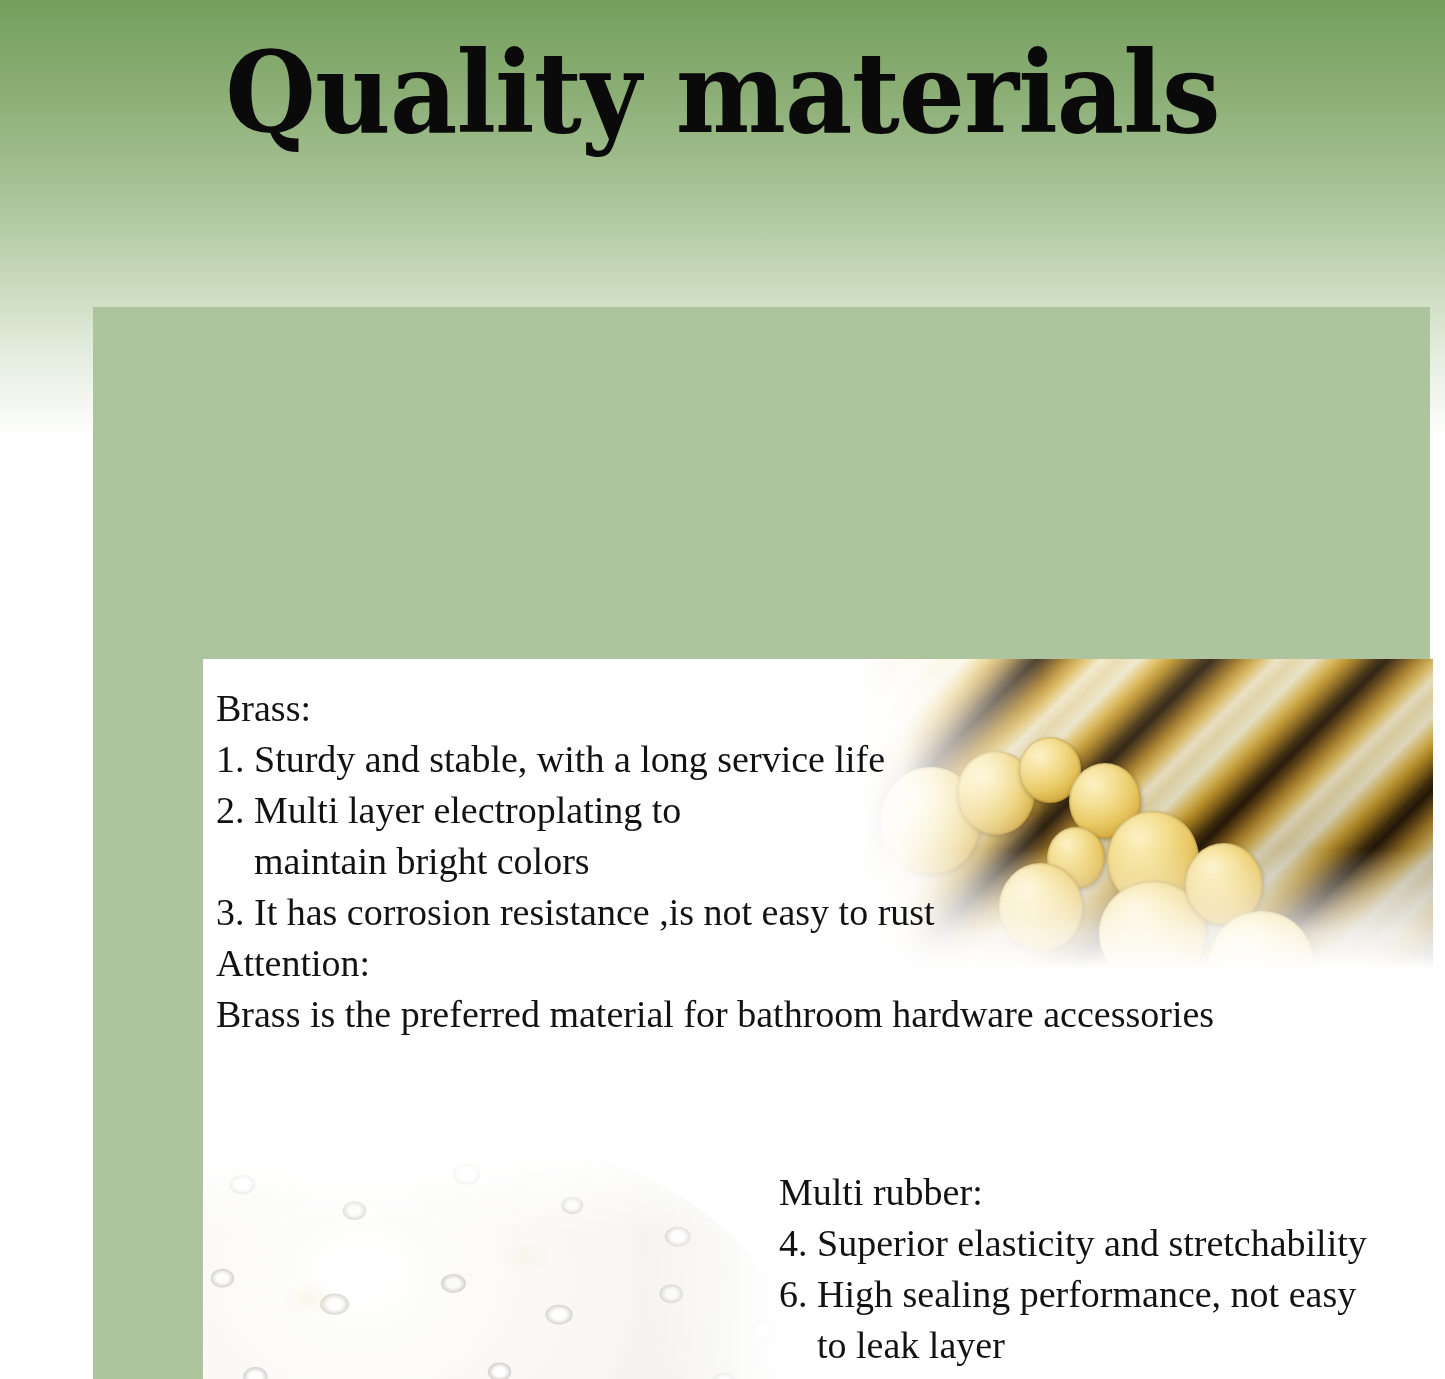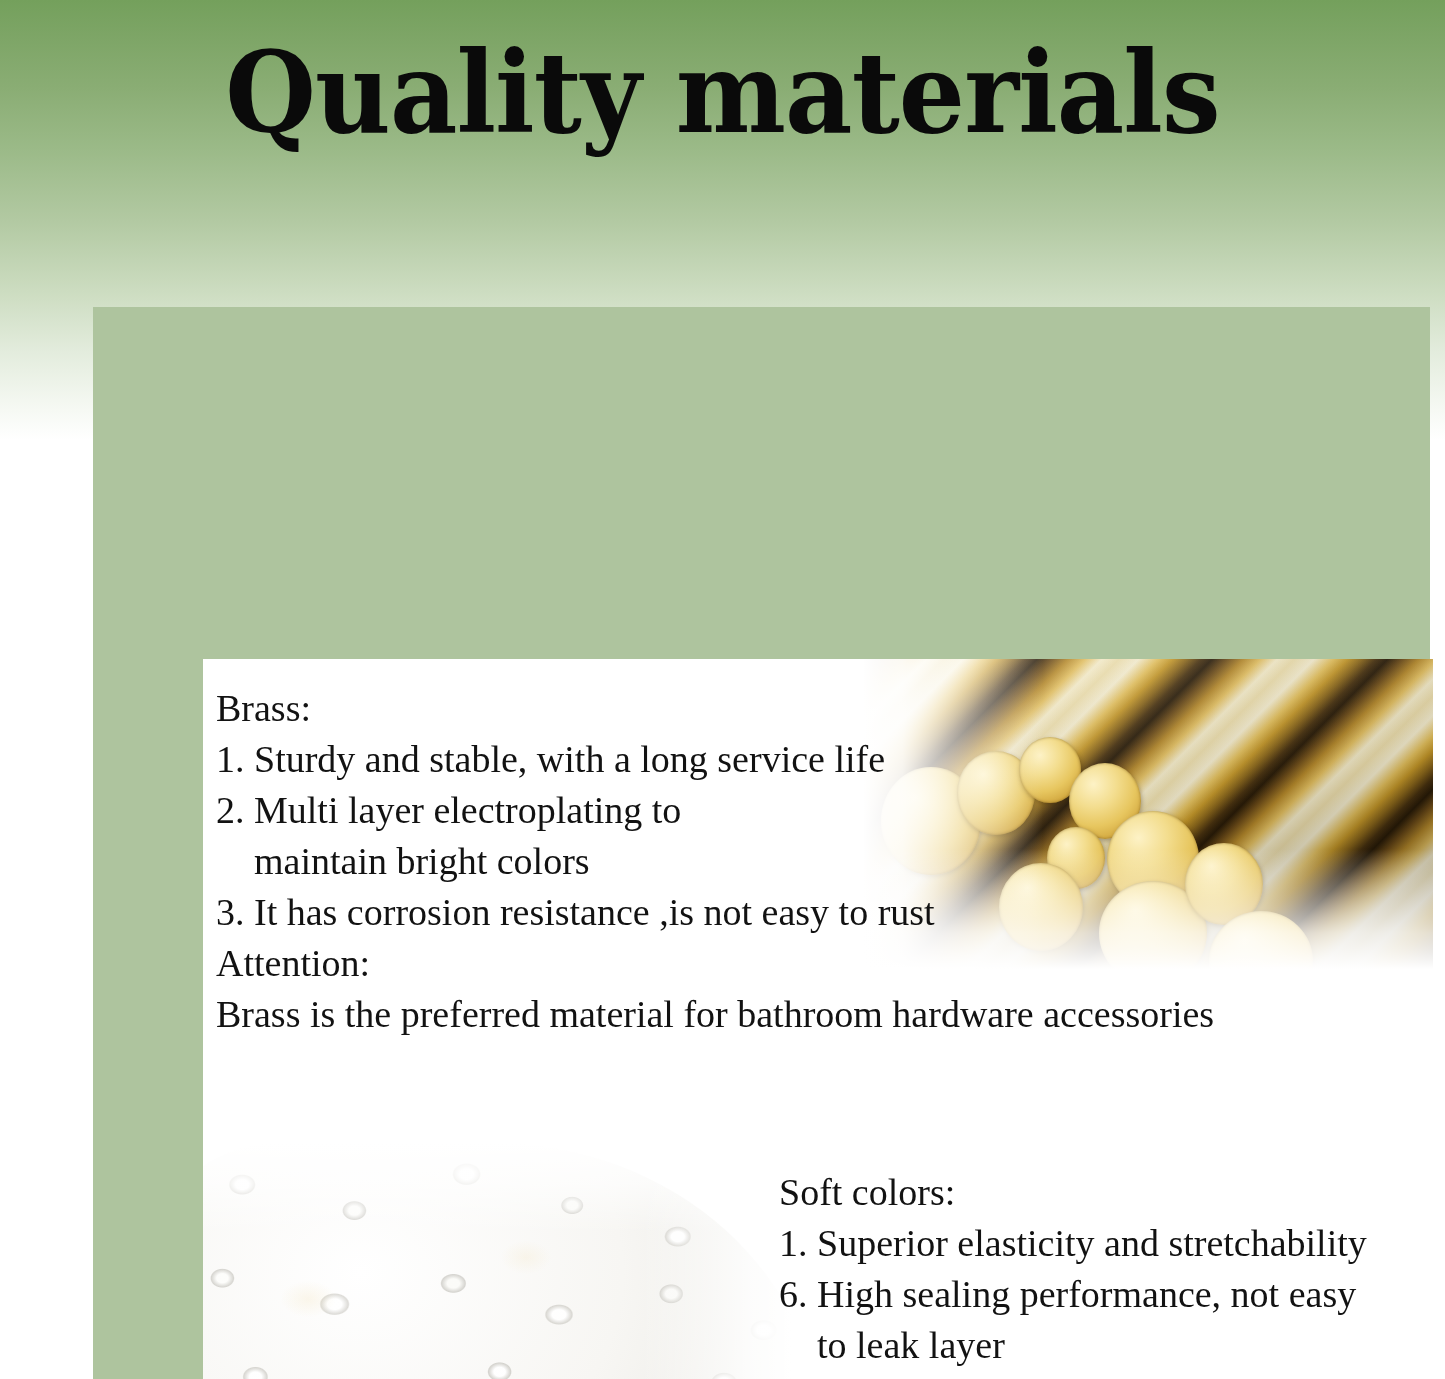--- a/index.html
+++ b/index.html
@@ -195,22 +195,22 @@
     </div>
 
     <div class="txt brass-text"><span>Brass:</span>
 <span>1. Sturdy and stable, with a long service life</span>
 <span>2. Multi layer electroplating to</span>
 <span>    maintain bright colors</span>
 <span>3. It has corrosion resistance ,is not easy to rust</span>
 <span>Attention:</span>
 <span>Brass is the preferred material for bathroom hardware accessories</span></div>
 
-    <div class="txt rubber-text"><span>Soft colors:</span>
-<span>1. Superior elasticity and stretchability</span>
+    <div class="txt rubber-text"><span>Multi rubber:</span>
+<span>4. Superior elasticity and stretchability</span>
 <span>6. High sealing performance, not easy</span>
 <span>    to leak layer</span>
 <span>3. Good temperature resistance and</span>
 
 
 
 
 </div>
 
   </div>

